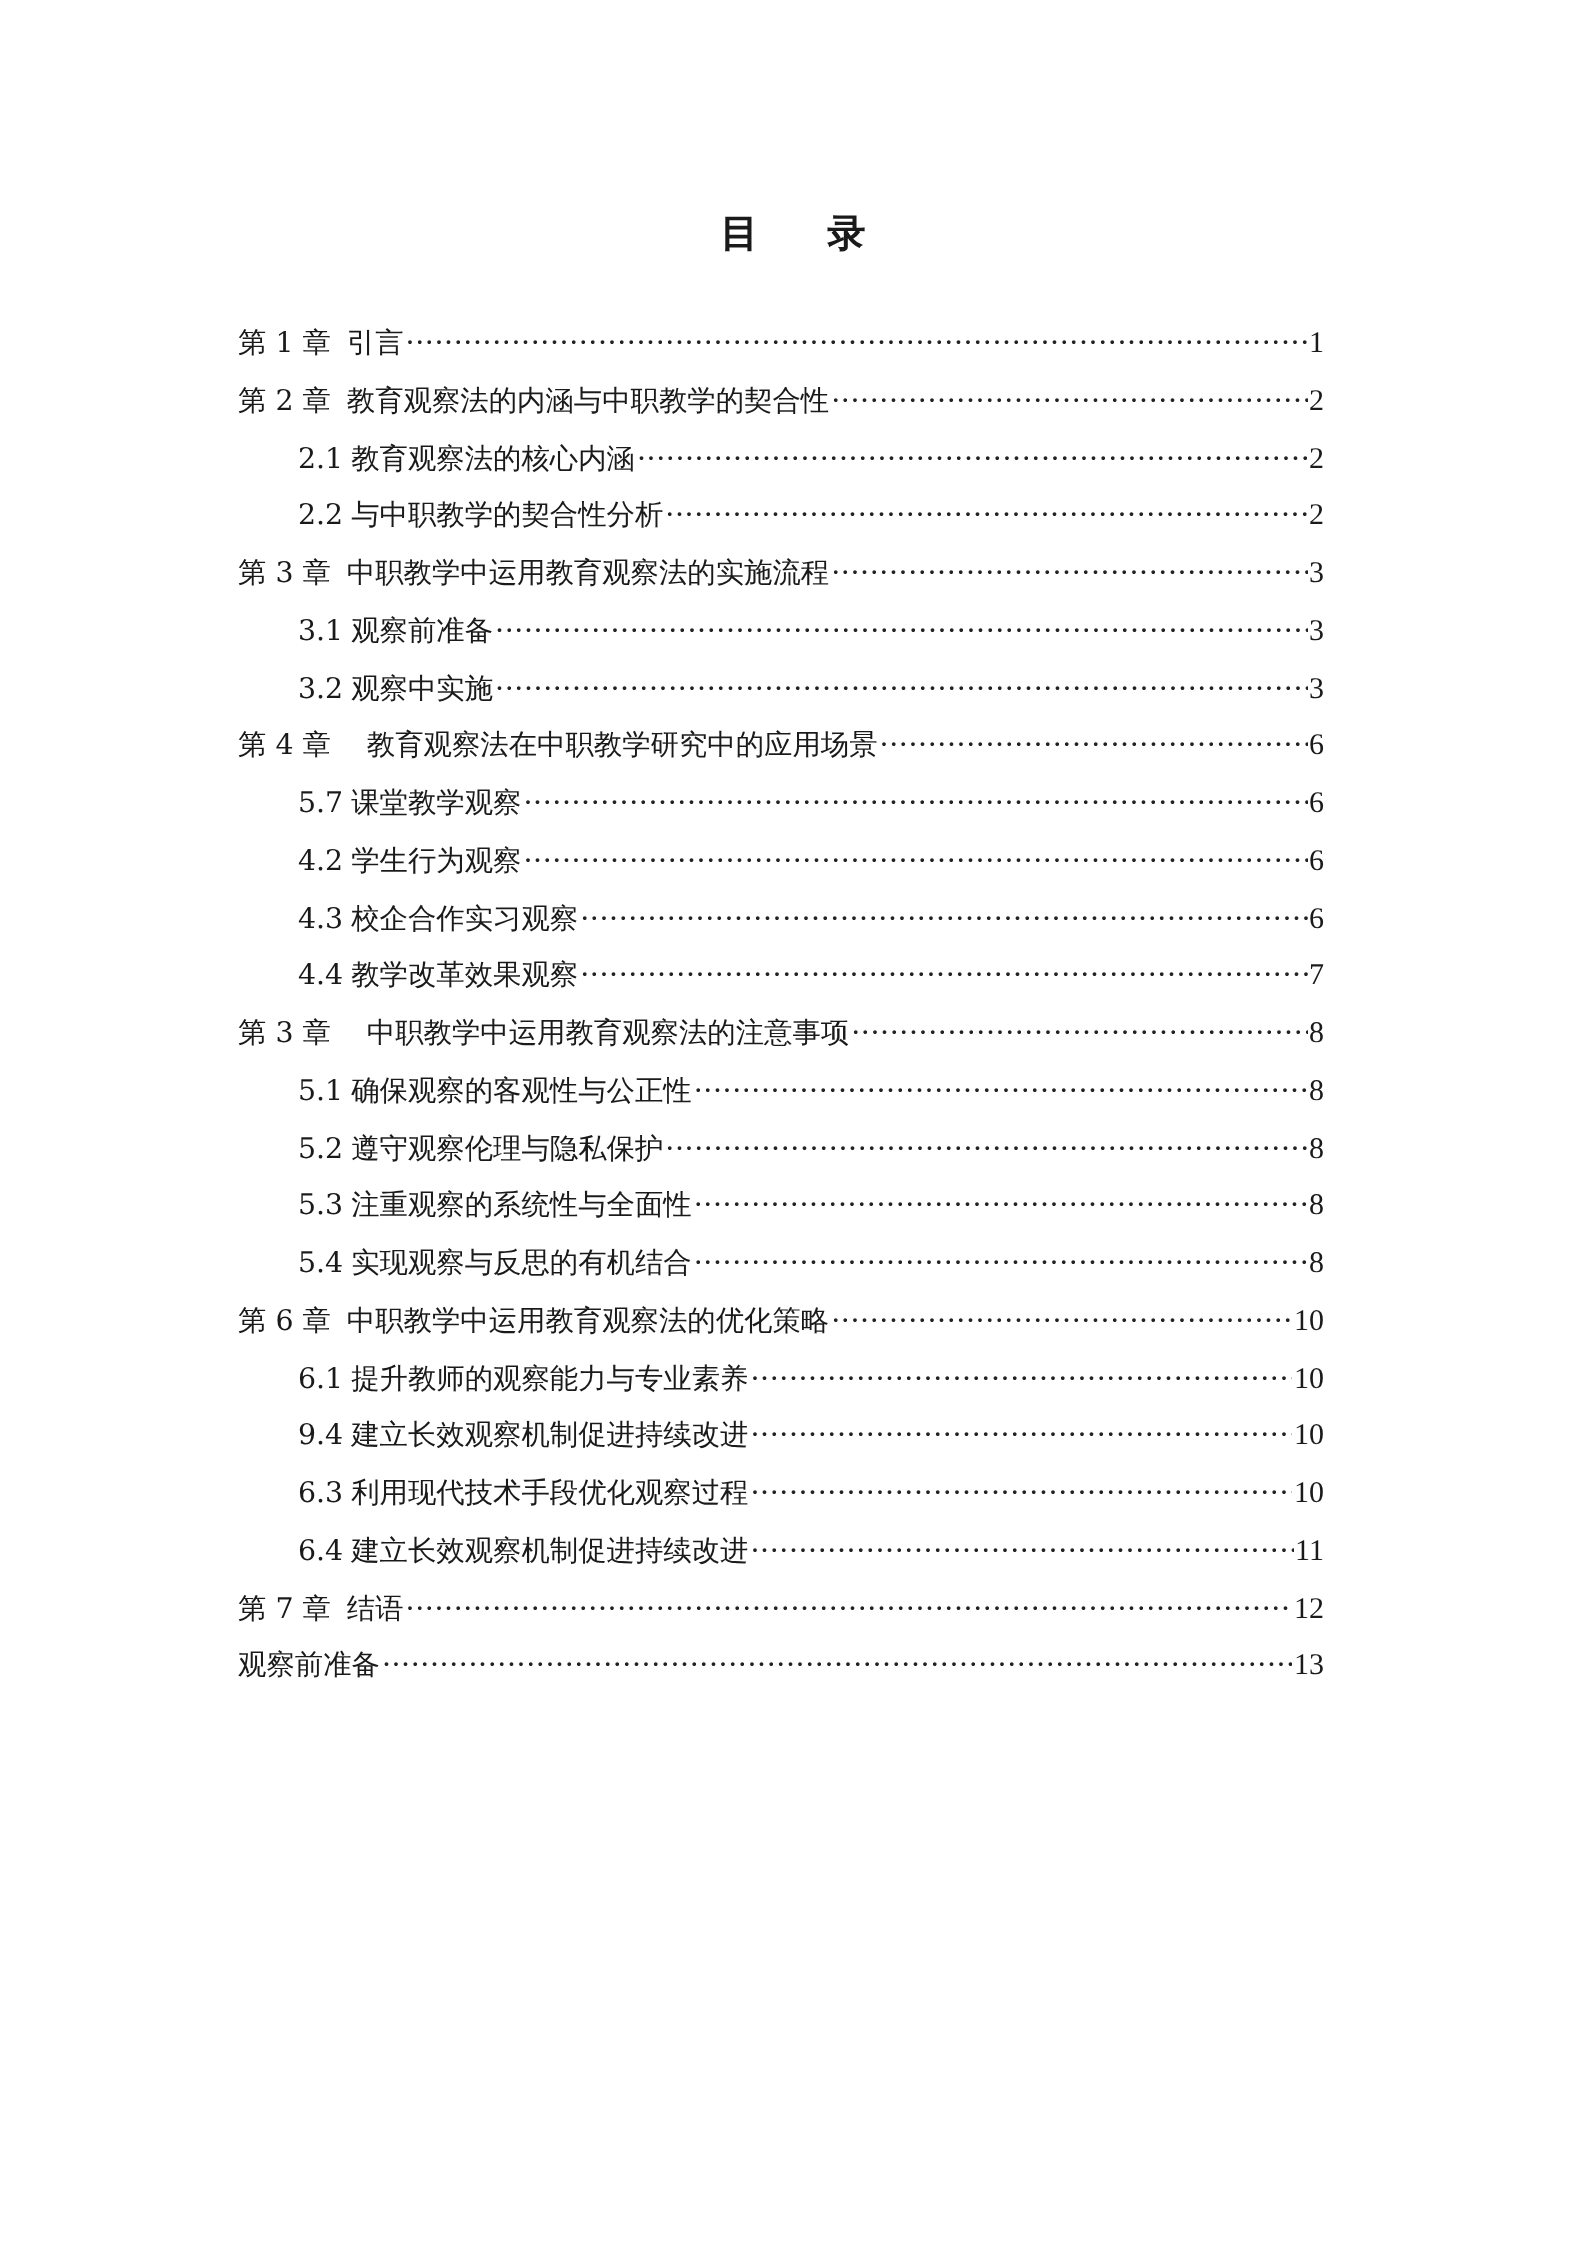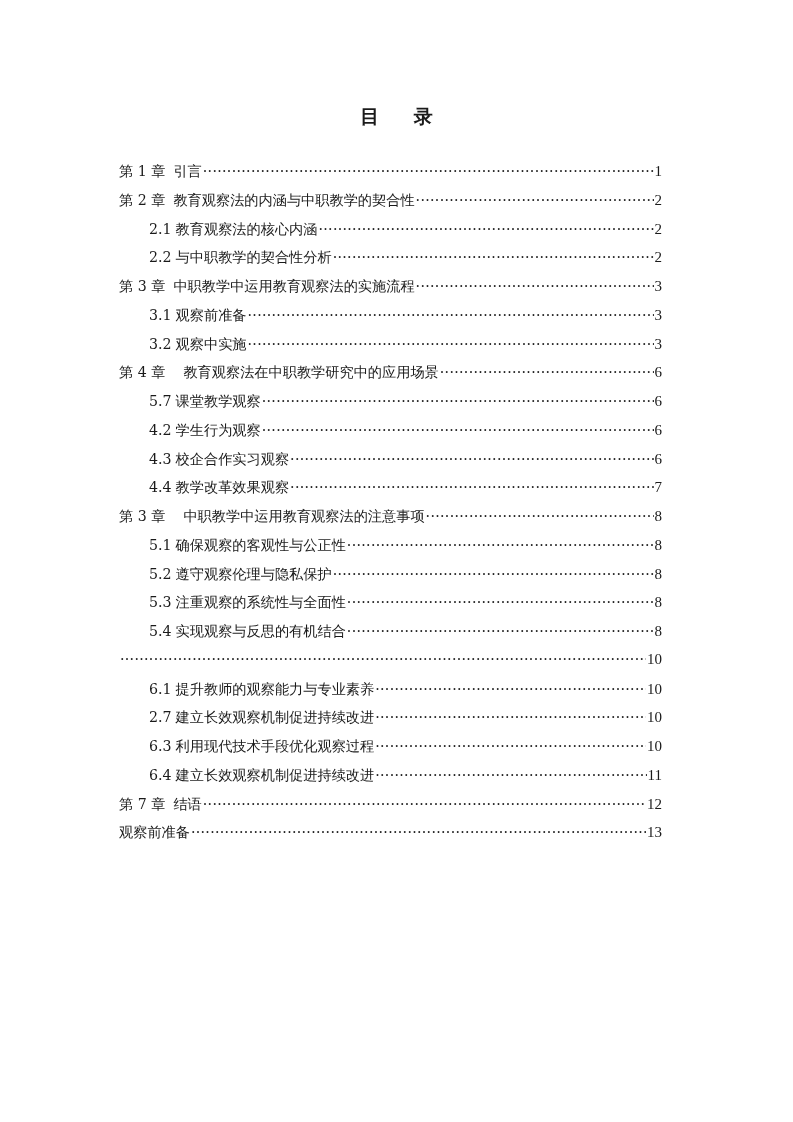--- a/index.html
+++ b/index.html
@@ -102,30 +102,31 @@
       <span class="label"><span>5.3</span><span class="gap" style="width: 4px;"></span><span>注重观察的系统性与全面性</span></span>
       <span class="dots"></span>
       <span class="page">8</span>
     </div>
     <div class="row sub">
       <span class="label"><span>5.4</span><span class="gap" style="width: 4px;"></span><span>实现观察与反思的有机结合</span></span>
       <span class="dots"></span>
       <span class="page">8</span>
     </div>
     <div class="row">
+      <span class="label"><span>第 6 章</span><span class="gap" style="width: 8px;"></span><span>中职教学中运用教育观察法的优化策略</span></span>
       <span class="dots"></span>
       <span class="page">10</span>
     </div>
     <div class="row sub">
       <span class="label"><span>6.1</span><span class="gap" style="width: 4px;"></span><span>提升教师的观察能力与专业素养</span></span>
       <span class="dots"></span>
       <span class="page">10</span>
     </div>
     <div class="row sub">
-      <span class="label"><span>2.7</span><span class="gap" style="width: 4px;"></span><span>建立长效观察机制促进持续改进</span></span>
+      <span class="label"><span>9.4</span><span class="gap" style="width: 4px;"></span><span>建立长效观察机制促进持续改进</span></span>
       <span class="dots"></span>
       <span class="page">10</span>
     </div>
     <div class="row sub">
       <span class="label"><span>6.3</span><span class="gap" style="width: 4px;"></span><span>利用现代技术手段优化观察过程</span></span>
       <span class="dots"></span>
       <span class="page">10</span>
     </div>
     <div class="row sub">
       <span class="label"><span>6.4</span><span class="gap" style="width: 4px;"></span><span>建立长效观察机制促进持续改进</span></span>

